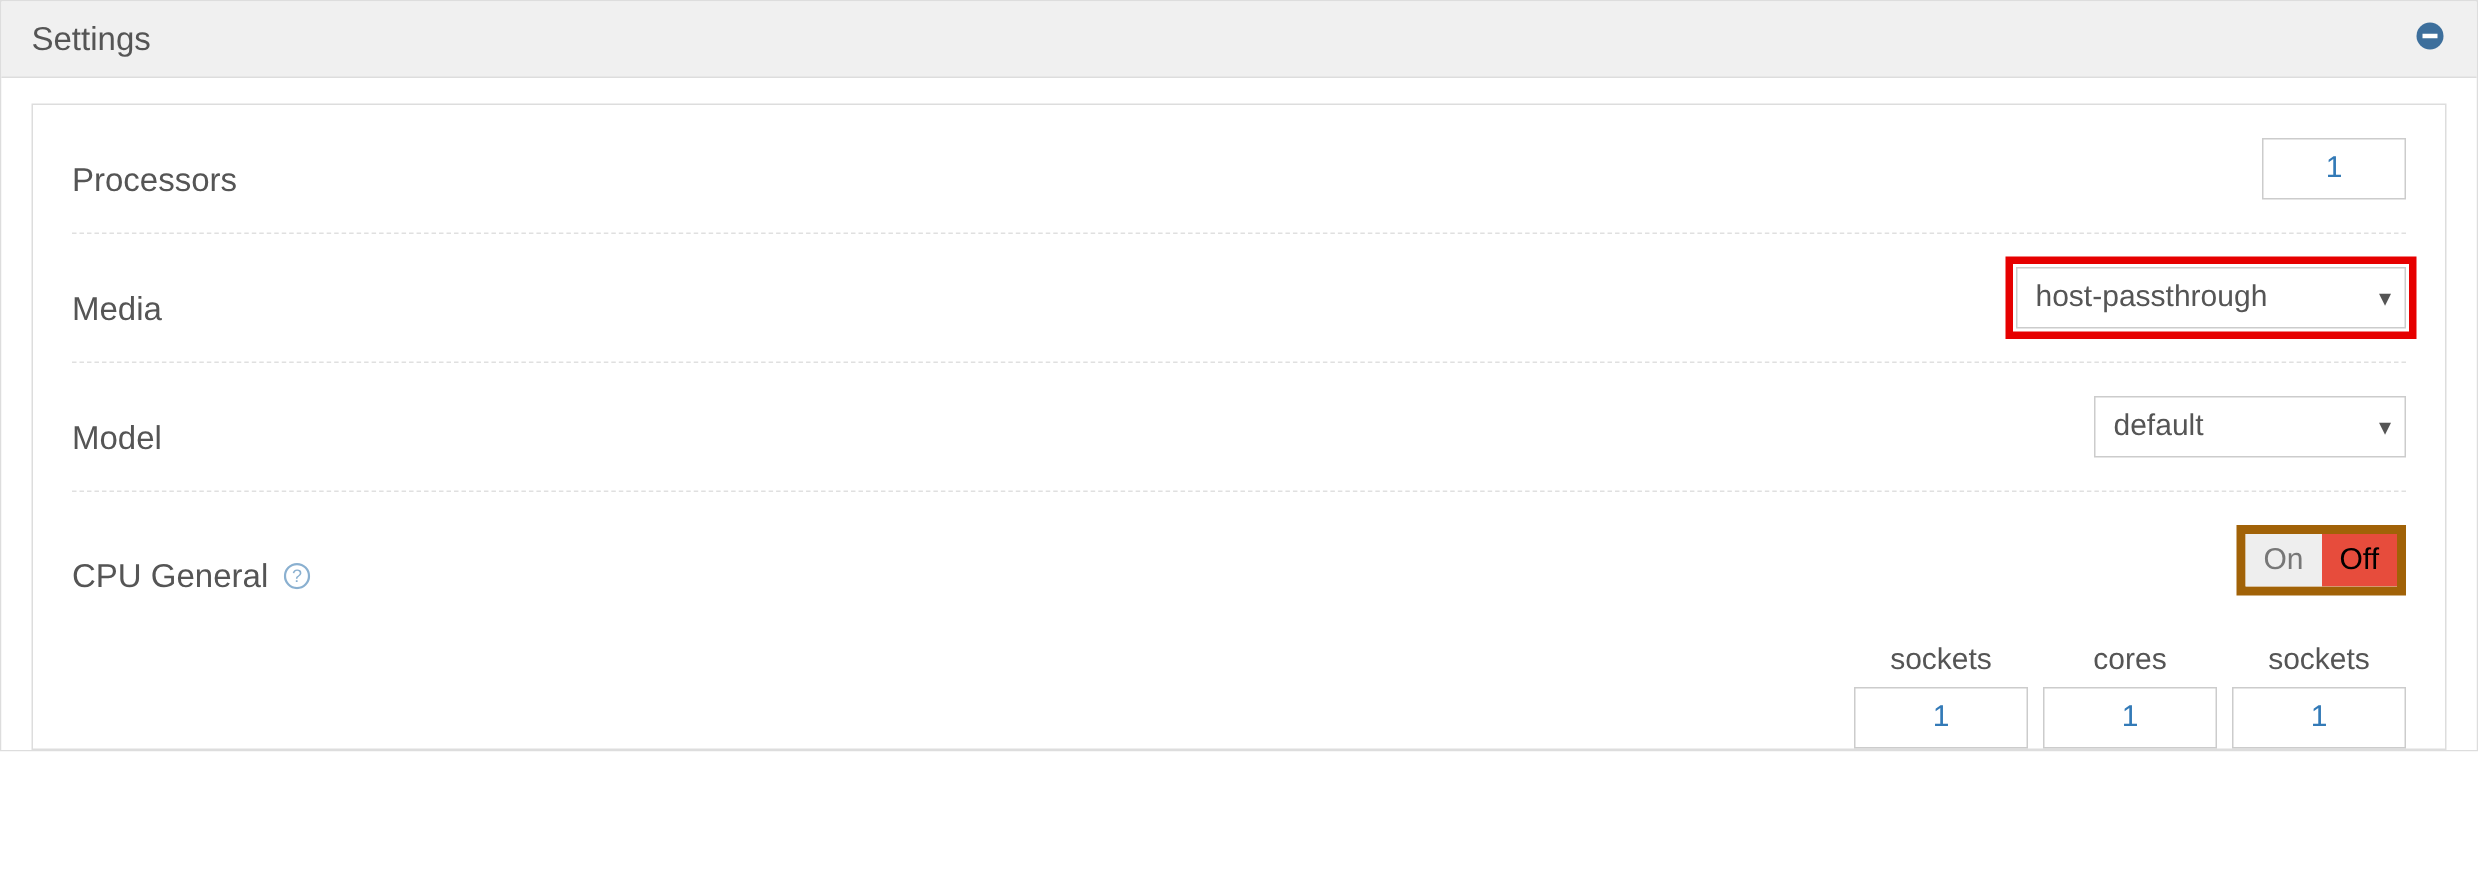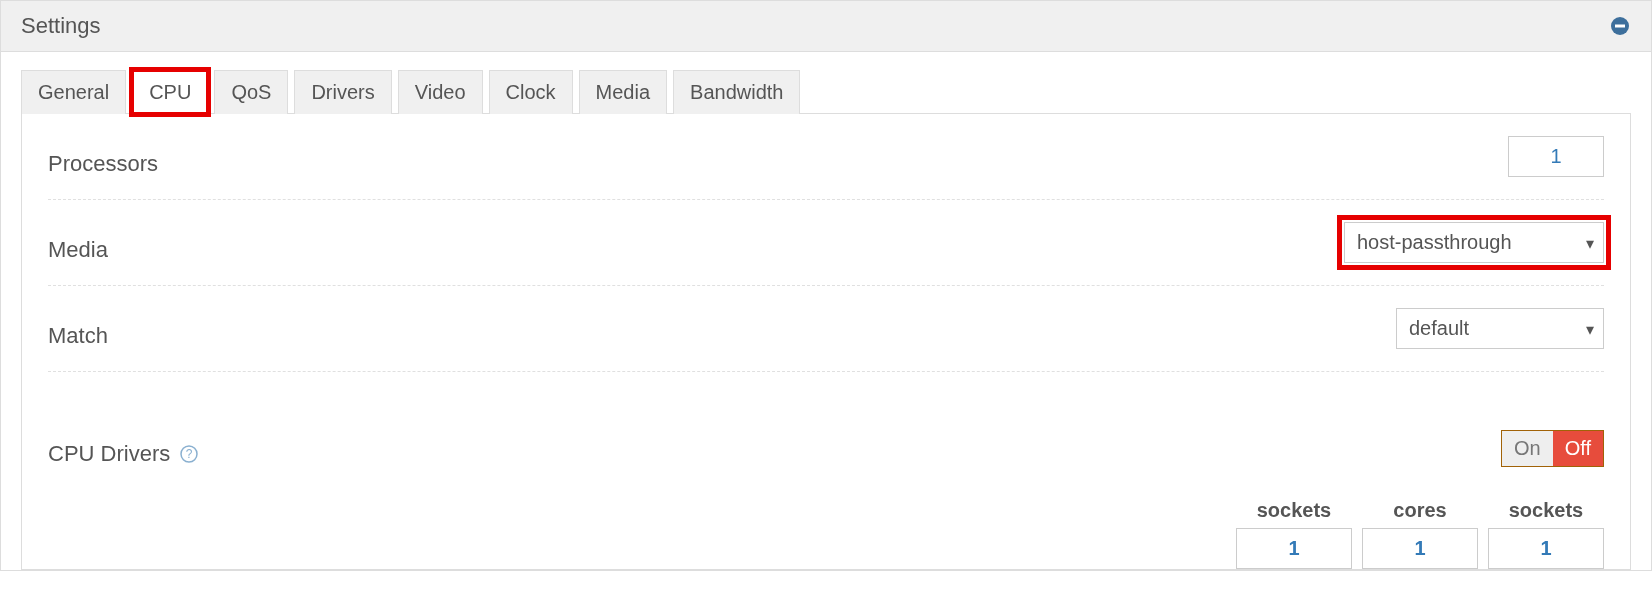--- a/index.html
+++ b/index.html
@@ -12,21 +12,21 @@
   }
   .panel {
     border: 1px solid #ddd;
   }
   .panel-header {
     background: #f0f0f0;
     border-bottom: 1px solid #ddd;
     padding: 12px 20px;
     display: flex;
     justify-content: space-between;
-    align-items: center;
+    align-items: flex-start;
     font-size: 22px;
     color: #555;
   }
   .collapse-icon {
     display: flex;
     align-items: center;
     justify-content: center;
     cursor: pointer;
   }
   .collapse-icon svg { display: block; }
@@ -118,51 +118,49 @@
     color: #555;
     font-size: 16px;
   }
   .highlight-box {
     outline: 5px solid #e60000;
     outline-offset: 2px;
     margin-left: 33px;
   }
   .toggle {
     display: inline-flex;
-    border: 1px solid #a16207;
+    border: 6px solid #a16207;
     overflow: hidden;
-    margin-top: 36px;
   }
   .toggle-opt {
     padding: 6px 12px;
     font-size: 20px;
     cursor: pointer;
     user-select: none;
   }
   .toggle-on {
     background: #eee;
     color: #777;
   }
   .toggle-off {
     background: #e74c3c;
-    color: #ffffff;
+    color: #000000;
   }
   .topology-grid {
     display: flex;
     justify-content: flex-end;
     gap: 10px;
     padding: 10px 0 0 0;
   }
   .topo-col {
     display: flex;
     flex-direction: column;
     align-items: center;
     gap: 6px;
     width: 116px;
-    font-weight: bold;
   }
   .topo-header {
     font-size: 20px;
     color: #555;
   }
   .topo-input {
     border: 1px solid #ccc;
     padding: 8px 8px;
     width: 100%;
     text-align: center;
@@ -177,56 +175,46 @@
   <div class="panel-header">
     <span>Settings</span>
     <span class="collapse-icon">
       <svg width="22" height="22" viewBox="0 0 22 22">
         <circle cx="11" cy="11" r="9" fill="#3d6f9c"></circle>
         <rect x="6" y="9.5" width="10" height="3" fill="#fff"></rect>
       </svg>
     </span>
   </div>
   <div class="panel-body">
-    <div class="tabs">
-      <div class="tab"><span>General</span></div>
-      <div class="tab active highlight"><span>CPU</span></div>
-      <div class="tab"><span>QoS</span></div>
-      <div class="tab"><span>Drivers</span></div>
-      <div class="tab"><span>Video</span></div>
-      <div class="tab"><span>Clock</span></div>
-      <div class="tab"><span>Media</span></div>
-      <div class="tab"><span>Bandwidth</span></div>
-    </div>
 
     <div class="tab-content">
       <div class="form-row">
         <div class="form-label">Processors</div>
         <div class="input-text">1</div>
       </div>
 
       <div class="form-row">
         <div class="form-label">Media</div>
         <div class="select-wrap highlight-box">
           <div class="select select-lg"><span>host-passthrough</span></div>
           <span class="chev">▾</span>
         </div>
       </div>
 
       <div class="form-row">
-        <div class="form-label">Match</div>
+        <div class="form-label">Model</div>
         <div class="select-wrap">
           <div class="select select-md"><span>default</span></div>
           <span class="chev">▾</span>
         </div>
       </div>
 
       <div class="form-row" style="border-bottom:none;">
         <div class="form-label">
-          <span>CPU Drivers</span>
+          <span>CPU General</span>
           <span class="help-icon">
             <svg width="18" height="18" viewBox="0 0 18 18">
               <circle cx="9" cy="9" r="8" fill="none" stroke="#8ab0d0" stroke-width="1.5"></circle>
               <text x="9" y="13" text-anchor="middle" font-size="12" fill="#8ab0d0" font-family="Arial">?</text>
             </svg>
           </span>
         </div>
         <div class="toggle">
           <div class="toggle-opt toggle-on">On</div>
           <div class="toggle-opt toggle-off">Off</div>

